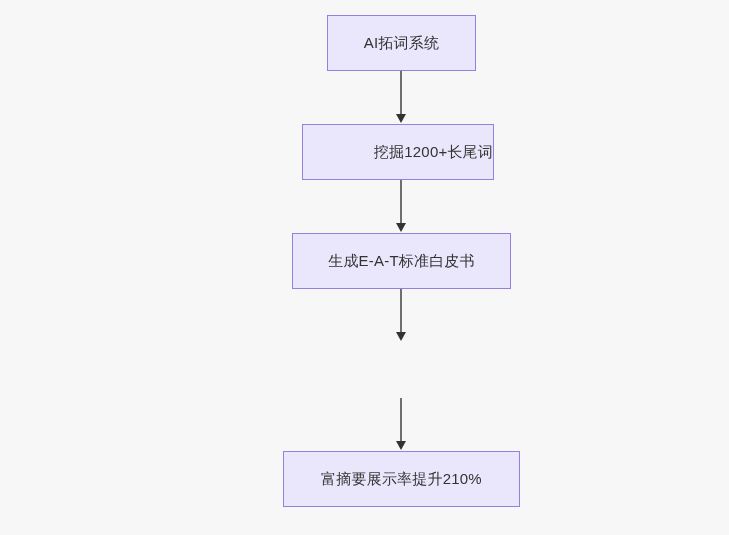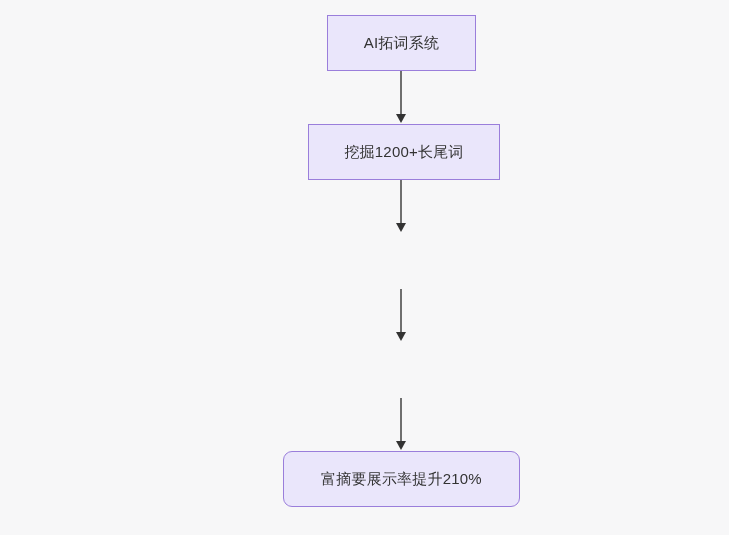--- a/index.html
+++ b/index.html
@@ -57,32 +57,35 @@
 
 <div id="flowchart">
 
   <div class="node" style="left:297px; top:15px; width:149px; height:56px;">
     <span class="node-label">AI拓词系统</span>
   </div>
 
   <div class="edge" style="top:71px; height:44px;"></div>
   <div class="arrowhead" style="top:114px;"></div>
 
-  <div class="node" style="left:278px; top:124px; width:192px; height:56px;">
+  <div class="node" style="left:272px; top:124px; width:192px; height:56px;justify-content:flex-end;">
     <span class="node-label">挖掘1200+长尾词</span>
   </div>
 
   <div class="edge" style="top:180px; height:44px;"></div>
   <div class="arrowhead" style="top:223px;"></div>
 
+  <div class="node" style="left:262px; top:233px; width:219px; height:56px;">
+    <span class="node-label">生成E-A-T标准白皮书</span>
+  </div>
 
   <div class="edge" style="top:289px; height:44px;"></div>
   <div class="arrowhead" style="top:332px;"></div>
 
 
   <div class="edge" style="top:398px; height:44px;"></div>
   <div class="arrowhead" style="top:441px;"></div>
 
-  <div class="node" style="left:253px; top:451px; width:237px; height:56px;border-radius:9px;">
+  <div class="node" style="left:253px; top:451px; width:237px; height:56px;">
     <span class="node-label">富摘要展示率提升210%</span>
   </div>
 
 </div>
 
 </body></html>

